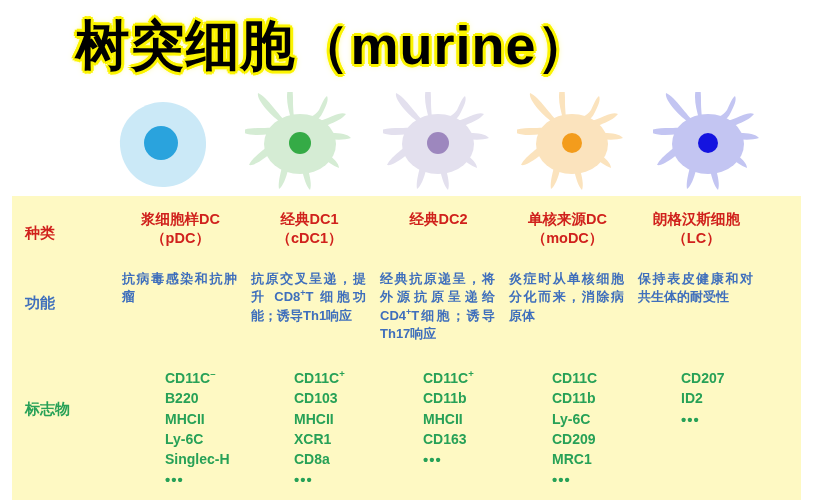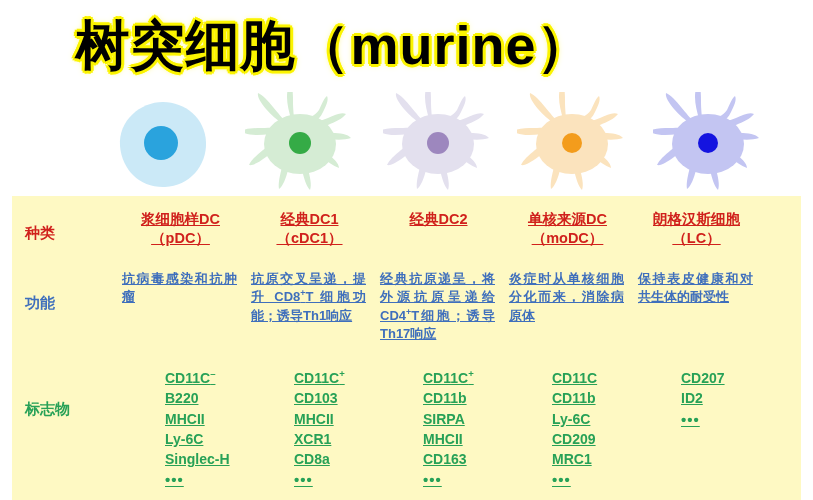--- a/index.html
+++ b/index.html
@@ -90,21 +90,20 @@
   }
   #row-kind .row-label   { color: #d0211c; align-items: flex-start; padding-top: 14px; }
   #row-func .row-label   { color: #3f6fbc; align-items: flex-start; padding-top: 24px; }
   #row-marker .row-label { color: #27a157; align-items: flex-start; padding-top: 32px; }
 
   .cell {
     flex: 0 0 129px;
     width: 129px;
     box-sizing: border-box;
     padding-right: 9px;
-    text-decoration: underline;
   }
 
   
   .kind-cell {
     color: #d0211c;
     font-size: 14.5px;
     font-weight: bold;
     line-height: 1.3;
     text-align: center;
     padding-right: 12px;
@@ -276,21 +275,20 @@
         <span class="mk">CD11C<sup>+</sup></span>
         <span class="mk">CD103</span>
         <span class="mk">MHCII</span>
         <span class="mk">XCR1</span>
         <span class="mk">CD8a</span>
         <span class="mk dots">•••</span>
       </div>
     <div class="cell marker-cell">
         <span class="mk">CD11C<sup>+</sup></span>
         <span class="mk">CD11b</span>
-        <span class="mk">SIRPA</span>
         <span class="mk">MHCII</span>
         <span class="mk">CD163</span>
         <span class="mk dots">•••</span>
       </div>
     <div class="cell marker-cell">
         <span class="mk">CD11C</span>
         <span class="mk">CD11b</span>
         <span class="mk">Ly-6C</span>
         <span class="mk">CD209</span>
         <span class="mk">MRC1</span>

